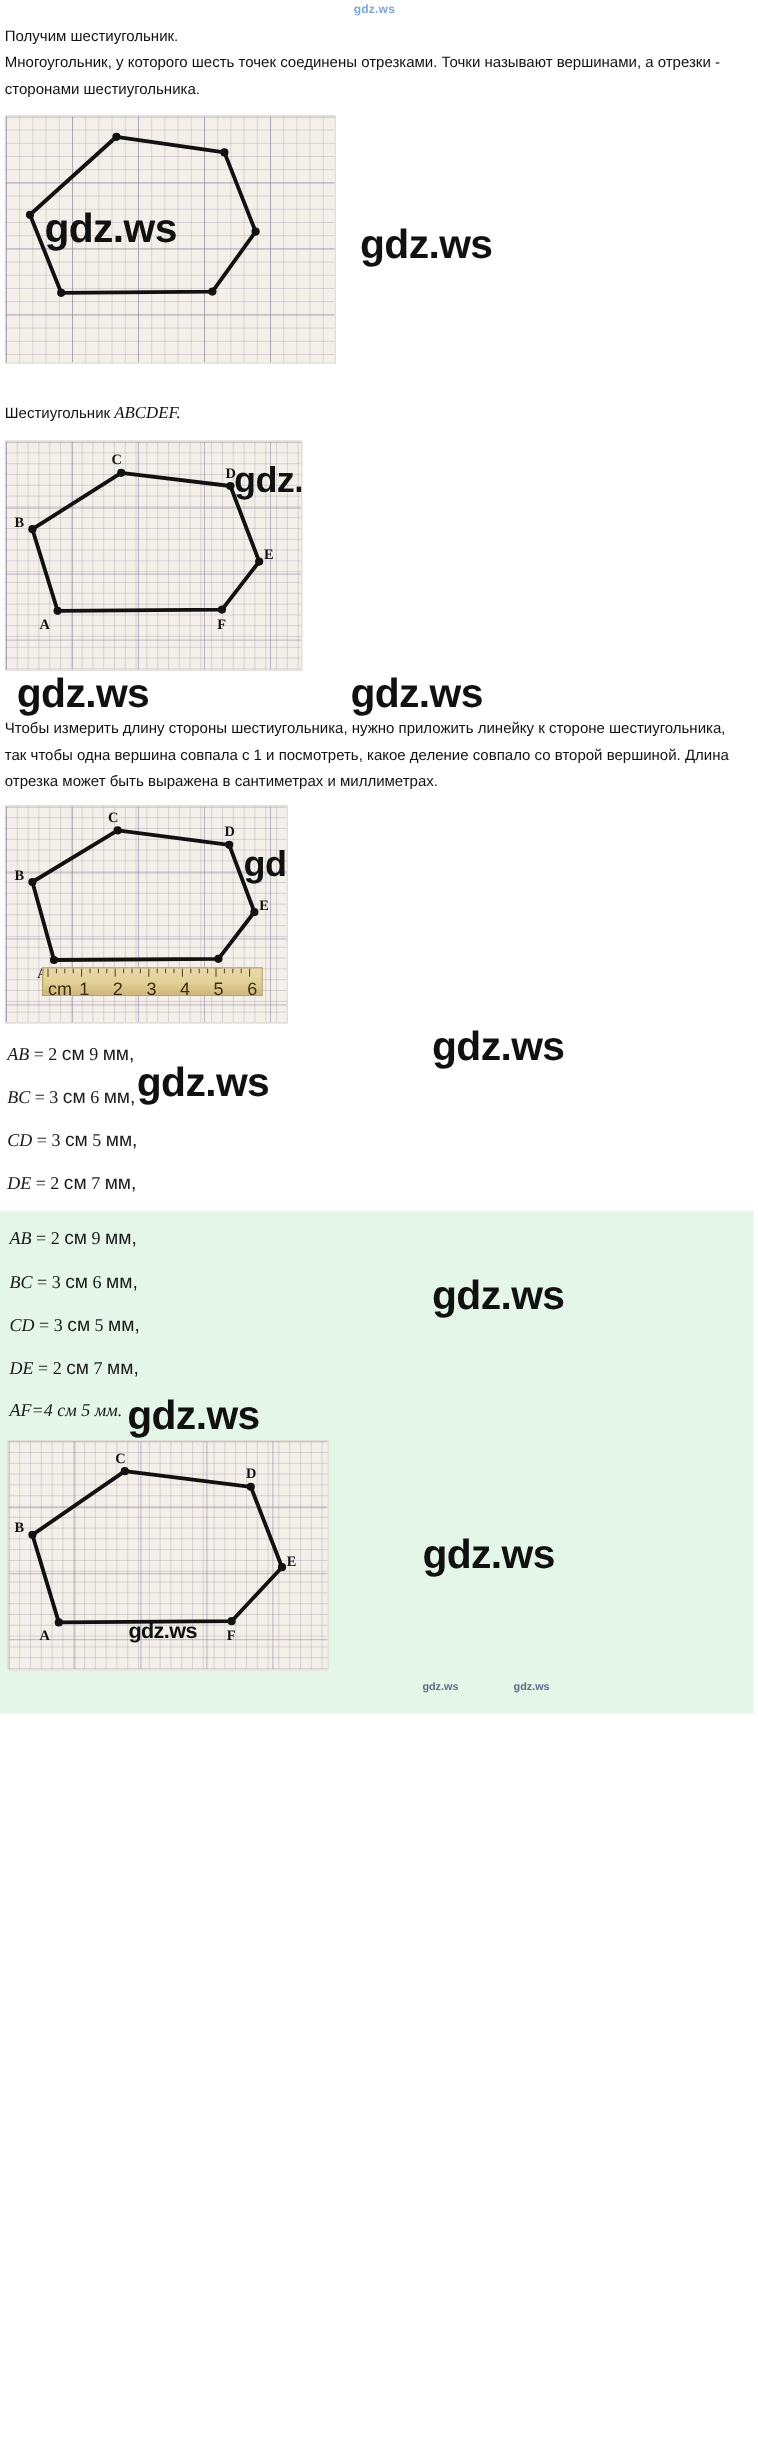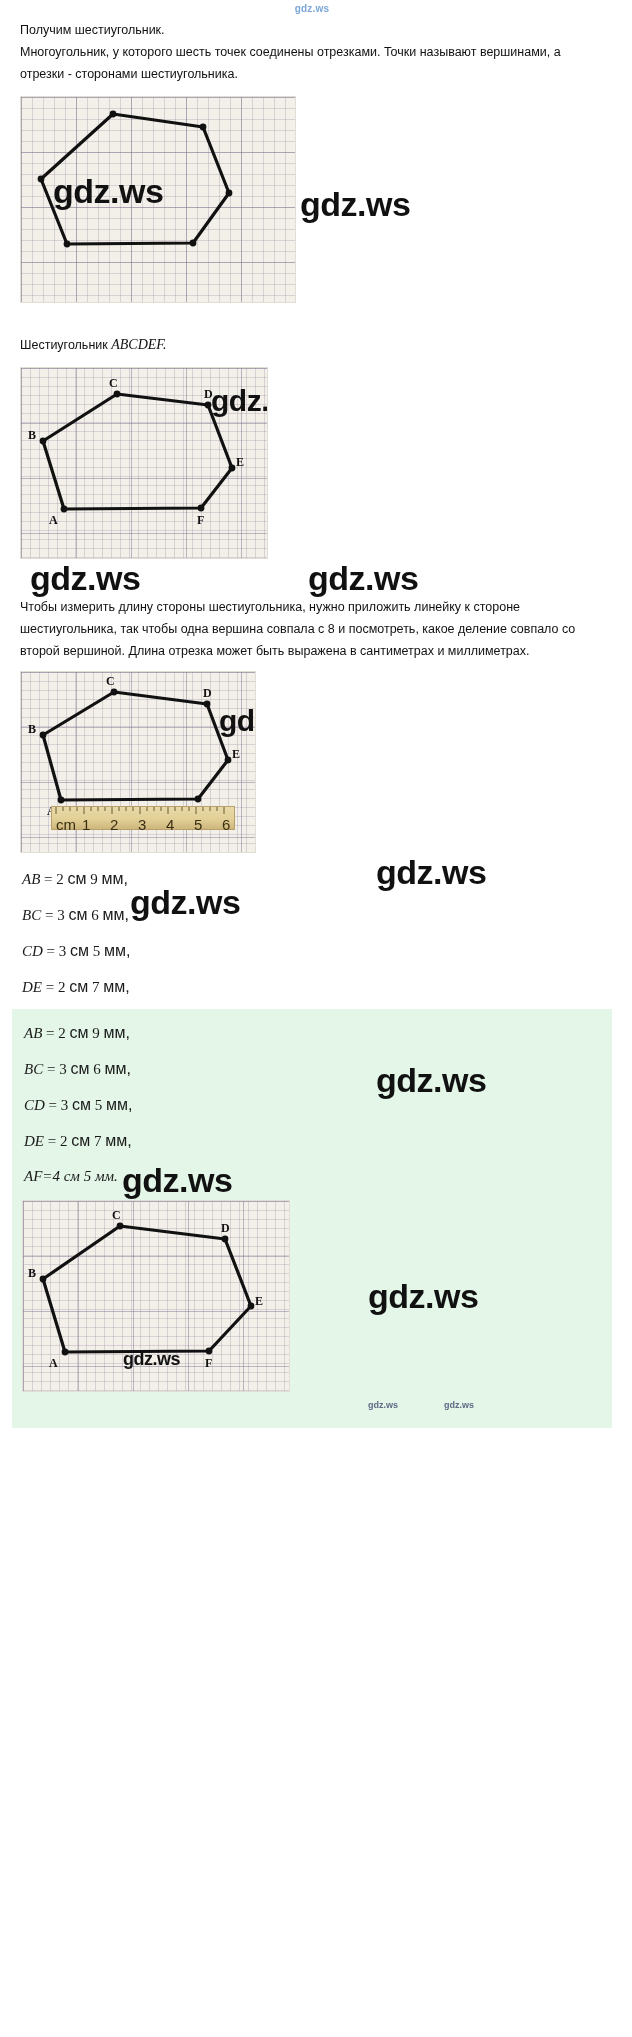--- a/index.html
+++ b/index.html
@@ -11,21 +11,21 @@
     width: 632px;
     font-family: "Liberation Sans", sans-serif;
     color: #1a1a1a;
     position: relative;
   }
   .page {
     width: 624px;
     min-height: 2037px;
     position: relative;
     box-sizing: border-box;
-    padding: 0 20px;
+    padding: 0 4px;
   }
   .top-watermark {
     text-align: center;
     color: #7aa7d8;
     font-size: 10px;
     font-weight: bold;
     padding-top: 3px;
     letter-spacing: 0.2px;
   }
   p.text {
@@ -182,21 +182,21 @@
       <text class="vertex-label" x="28" y="156">A</text>
       <text class="vertex-label" x="7" y="71">B</text>
     </svg>
     <span class="wm wm-med" style="left:190px;top:16px;">gdz.ws</span>
   </div>
   <div style="position:relative;height:34px;">
     <span class="wm wm-big" style="left:10px;top:-4px;">gdz.ws</span>
     <span class="wm wm-big" style="left:288px;top:-4px;">gdz.ws</span>
   </div>
 
-  <p class="text">Чтобы измерить длину стороны шестиугольника, нужно приложить линейку к стороне шестиугольника, так чтобы одна вершина совпала с 8 и посмотреть, какое деление совпало со второй вершиной. Длина отрезка может быть выражена в сантиметрах и миллиметрах.</p>
+  <p class="text">Чтобы измерить длину стороны шестиугольника, нужно приложить линейку к стороне шестиугольника, так чтобы одна вершина совпала с 1 и посмотреть, какое деление совпало со второй вершиной. Длина отрезка может быть выражена в сантиметрах и миллиметрах.</p>
 
   <div class="grid-figure" style="width:234px;height:180px;margin-top:8px;">
     <div class="grid-bg fine"></div>
     <div class="grid-bg2"></div>
     <svg class="fig-svg" width="234" height="180" viewBox="0 0 234 180">
       <polygon points="93,20 186,32 207,88 177,127 40,128 22,63" fill="none" stroke="#111" stroke-width="3.2" stroke-linejoin="round"></polygon>
       <circle cx="93" cy="20" r="3.4" fill="#111"></circle>
       <circle cx="186" cy="32" r="3.4" fill="#111"></circle>
       <circle cx="207" cy="88" r="3.4" fill="#111"></circle>
       <circle cx="177" cy="127" r="3.4" fill="#111"></circle>

